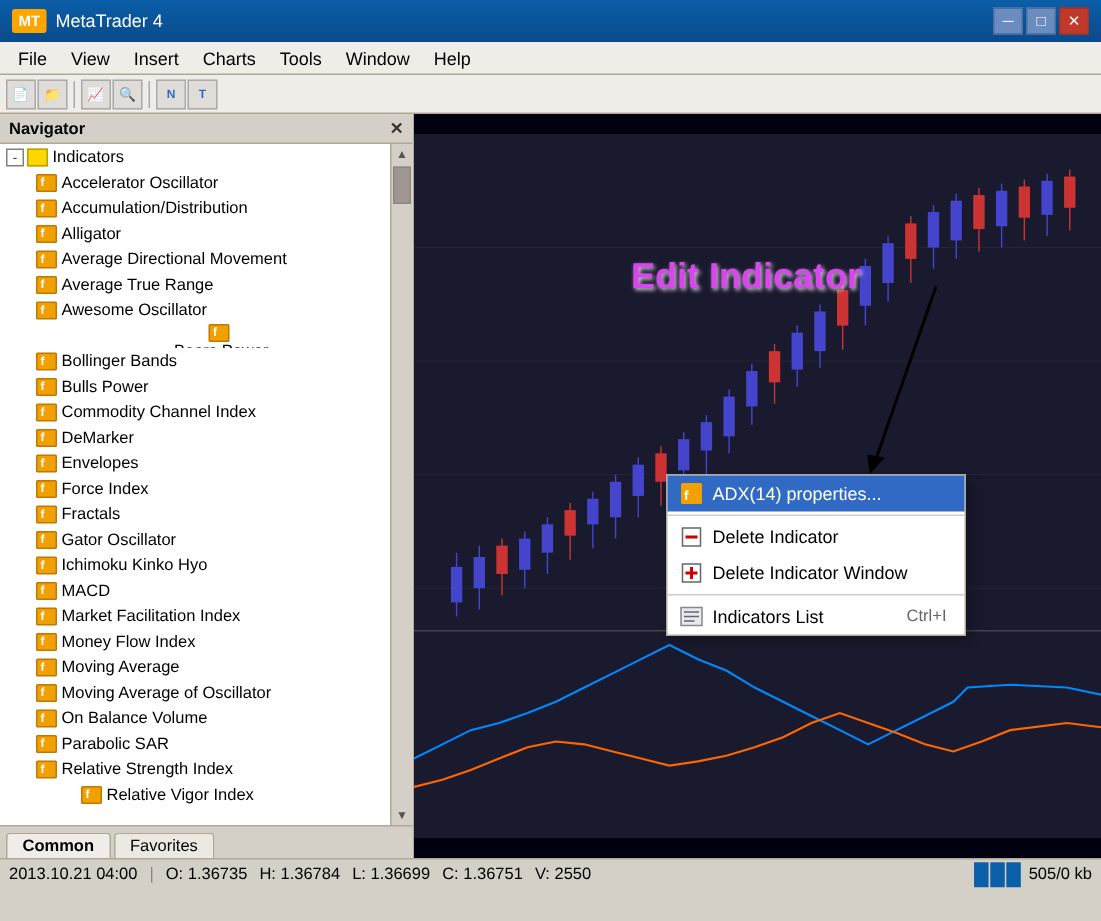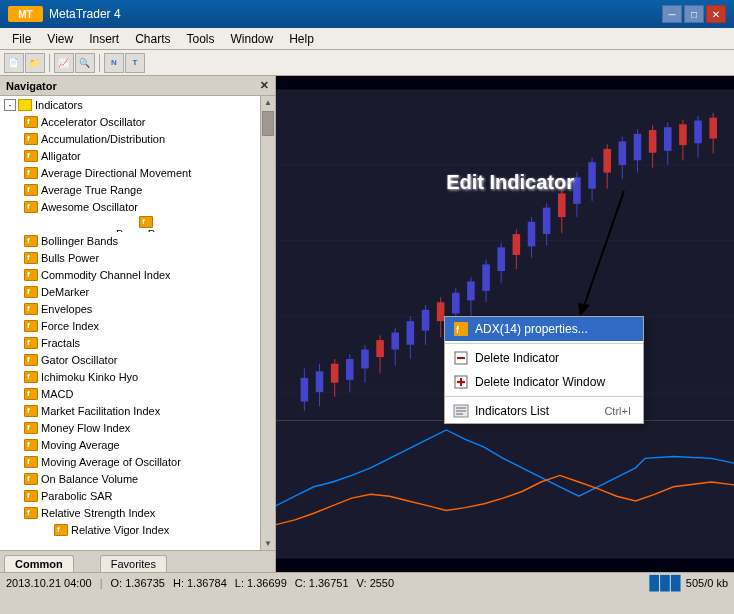--- a/index.html
+++ b/index.html
@@ -22,21 +22,21 @@
       justify-content: space-between;
       padding: 0 8px;
       color: white;
     }
     .title-bar-left {
       display: flex;
       align-items: center;
       gap: 6px;
     }
     .title-bar-icon {
-      width: 35px;
+      width: 23px;
       height: 16px;
       background: #ffa500;
       border-radius: 2px;
       font-size: 10px;
       display: flex;
       align-items: center;
       justify-content: center;
       color: white;
       font-weight: bold;
     }
@@ -186,21 +186,20 @@
     }
 
     
     .nav-tabs {
       height: 22px;
       background: #d4d0c8;
       border-top: 1px solid #b0a898;
       display: flex;
       align-items: flex-end;
       padding: 0 4px;
-      gap: 24px;
     }
     .nav-tab {
       padding: 2px 10px;
       font-size: 11px;
       border: 1px solid #b0a898;
       border-bottom: none;
       background: #ece9e3;
       cursor: pointer;
       margin-right: 2px;
       border-radius: 3px 3px 0 0;
@@ -542,21 +541,21 @@
       <line x1="462" y1="25" x2="462" y2="68" stroke="#cc3333" stroke-width="1"></line>
       <rect x="458" y="30" width="8" height="22" fill="#cc3333"></rect>
 
       <line x1="0" y1="350" x2="484" y2="350" stroke="#444" stroke-width="1"></line>
 
       <polyline points="0,440 20,430 40,420 60,415 80,408 100,400 120,390 140,380 160,370 180,360 200,370 220,378 240,390 260,400 280,410 300,420 320,430 340,420 360,410 380,400 390,390 420,388 460,390 484,395" fill="none" stroke="#0088ff" stroke-width="1.5"></polyline>
       <polyline points="0,460 20,455 40,448 60,440 80,432 100,428 120,430 140,435 160,440 180,445 200,442 220,438 240,432 260,425 280,415 300,408 320,415 340,422 360,430 380,435 400,428 420,420 460,415 484,418" fill="none" stroke="#ff6600" stroke-width="1.5"></polyline>
     </svg>
 
     
-    <div style="position:absolute;top:95px;right:160px;font-size:20px;font-weight:bold;color:#ffffff;text-shadow:1px 1px 3px rgba(255,255,255,0.8);">Edit Indicator</div>
+    <div style="position:absolute;top:95px;right:160px;font-size:24px;font-weight:bold;color:#d946ef;text-shadow:1px 1px 3px rgba(255,255,255,0.8);">Edit Indicator</div>
 
     
     <svg style="position:absolute;top:85px;right:80px;width:120px;height:170px;pointer-events:none;">
       <line x1="90" y1="30" x2="50" y2="145" stroke="#000" stroke-width="2"></line>
       <polygon points="46,155 44,142 56,144" fill="#000"></polygon>
     </svg>
 
     
     <div class="context-menu">
       <div class="context-item highlighted">

